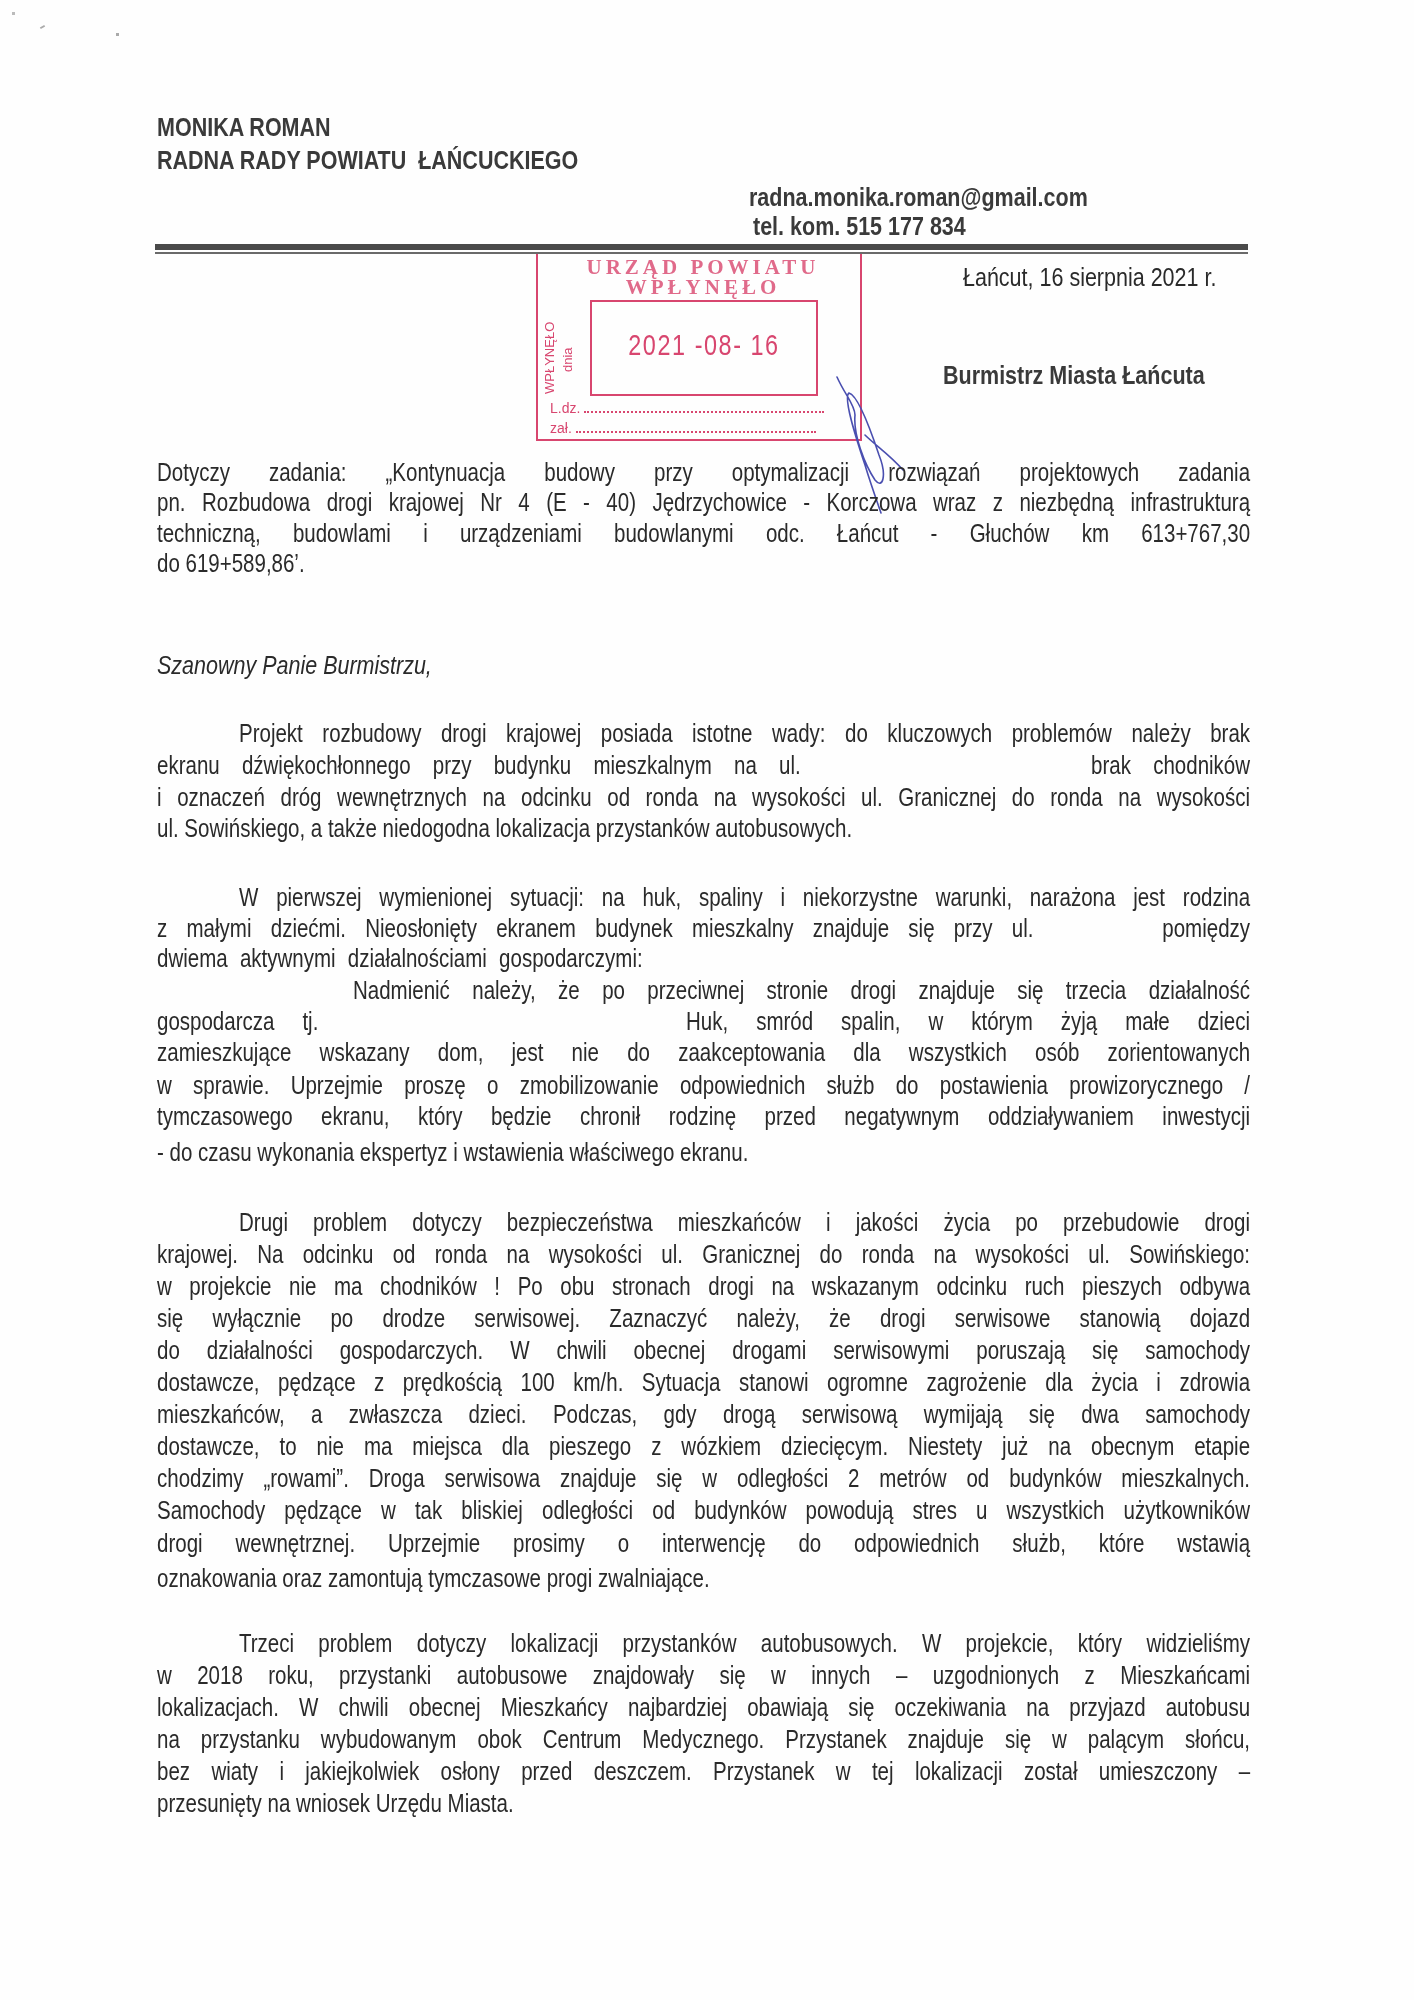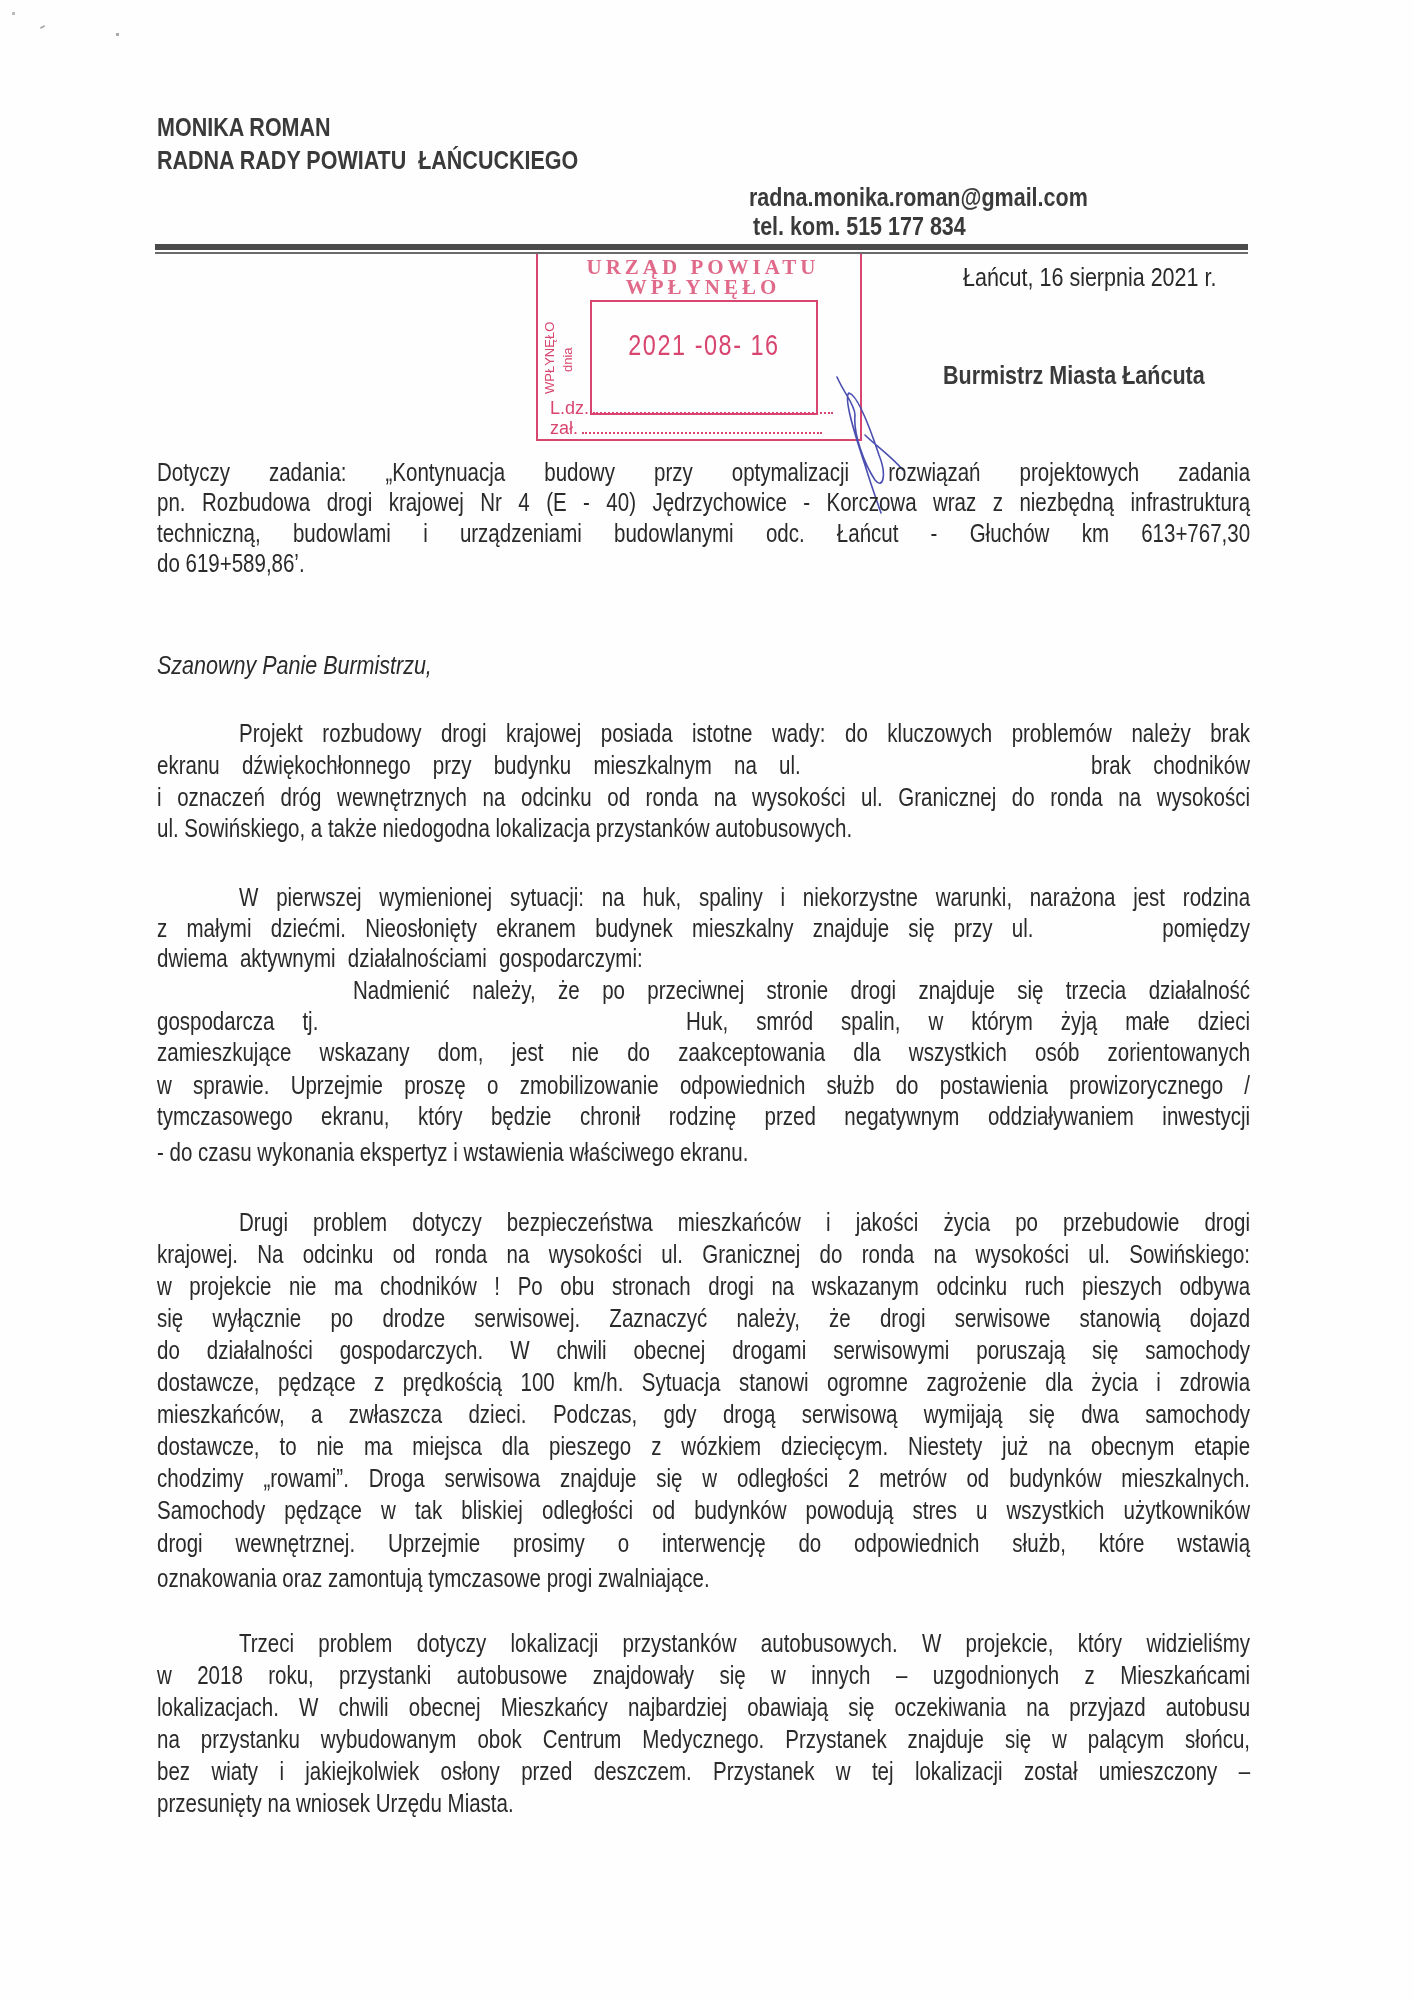--- a/index.html
+++ b/index.html
@@ -46,37 +46,37 @@
   .rule-thick { position: absolute; left: 155px; top: 244px; width: 1093px; height: 6px; background: #4a4a4a; }
   .rule-thin { position: absolute; left: 155px; top: 252px; width: 1093px; height: 2px; background: #6a6a6a; }
 
   
   .stamp { position: absolute; left: 536px; top: 254px; width: 326px; height: 187px; border: 2px solid #d8466f; border-top: none; box-sizing: border-box; }
   .stamp-title {
     position: absolute; left: 40px; width: 250px; text-align: center;
     font-family: "Liberation Serif", serif; font-weight: bold; color: #e06a8a;
     font-size: 21px; letter-spacing: 4px; line-height: 22px;
   }
-  .stamp-box { position: absolute; left: 52px; top: 46px; width: 228px; height: 115px; border: 2px solid #d8466f; box-sizing: border-box; }
+  .stamp-box { position: absolute; left: 52px; top: 46px; width: 228px; height: 96px; border: 2px solid #d8466f; box-sizing: border-box; }
   .stamp-date {
     position: absolute; left: 0; top: 26px; width: 100%; text-align: center;
     font-family: "Liberation Sans", sans-serif; color: #d8466f; font-size: 30px;
     transform: scaleX(0.78); letter-spacing: 2px;
   }
   .stamp-vert {
     position: absolute; left: 4px; top: 140px; transform: rotate(-90deg); transform-origin: left top;
     font-family: "Liberation Sans", sans-serif; color: #d8466f; font-size: 13px; white-space: nowrap;
   }
   .stamp-vert2 {
     position: absolute; left: 22px; top: 118px; transform: rotate(-90deg); transform-origin: left top;
     font-family: "Liberation Sans", sans-serif; color: #d8466f; font-size: 13px; white-space: nowrap;
   }
   .stamp-field {
     position: absolute; left: 12px; width: 300px;
-    font-family: "Liberation Sans", sans-serif; color: #d8466f; font-size: 18px; line-height: 20px;
+    font-family: "Liberation Sans", sans-serif; color: #d8466f; font-size: 14px; line-height: 20px;
     white-space: nowrap; overflow: hidden;
   }
   .stamp-field .dots { display: inline-block; border-bottom: 2px dotted #d8466f; width: 240px; height: 12px; margin-left: 4px; }
   .signature { position: absolute; left: 835px; top: 375px; width: 70px; height: 140px; }
   .scan-mark { position: absolute; }
 </style>
 </head>
 <body>
 
 <div class="page">

